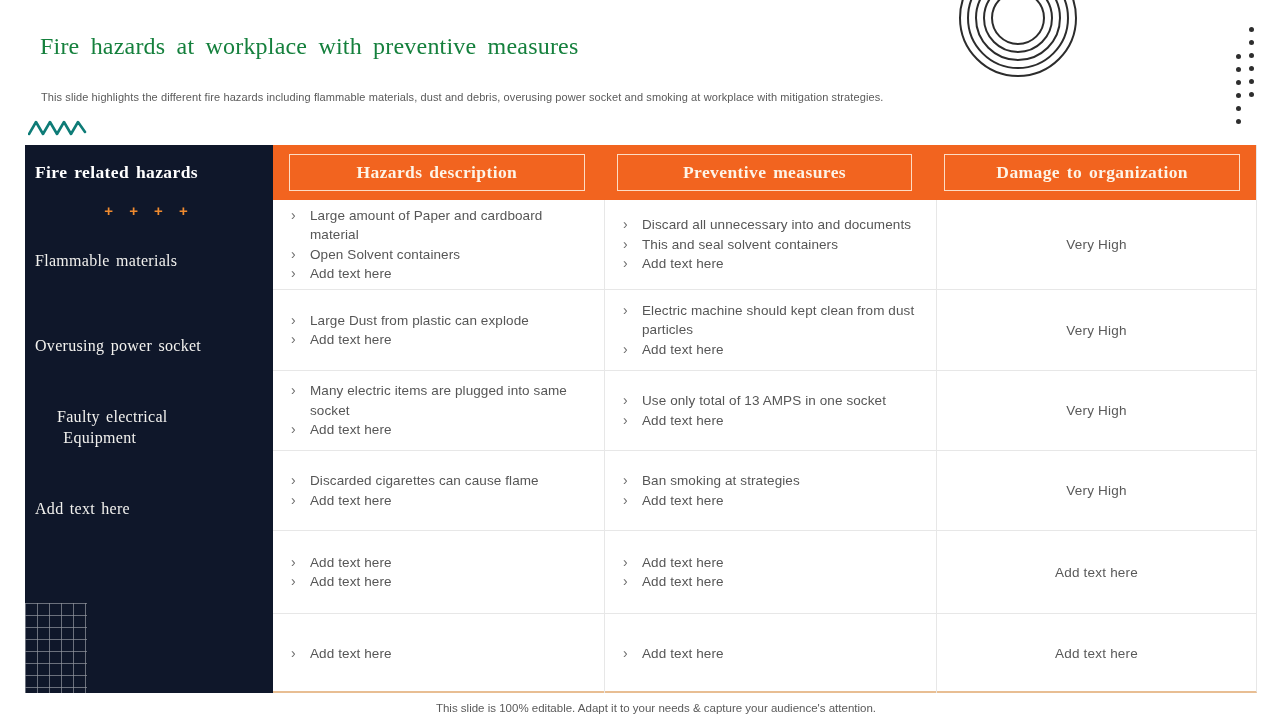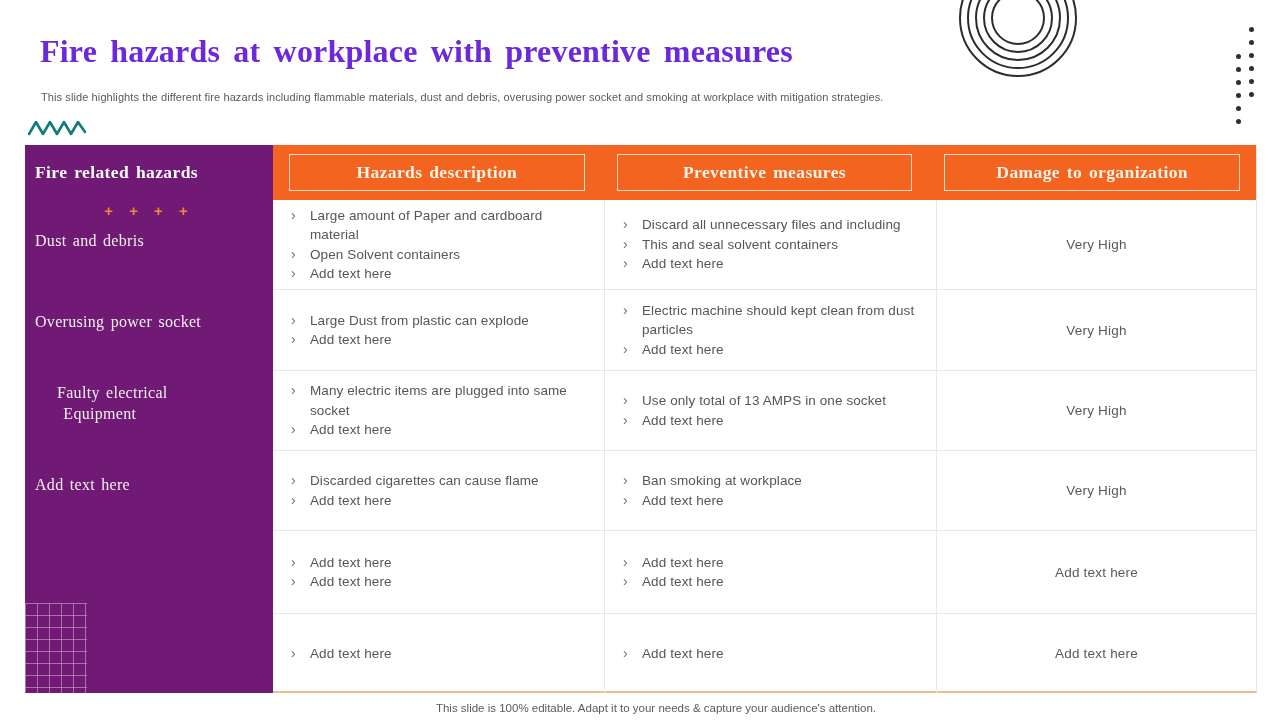--- a/index.html
+++ b/index.html
@@ -3,41 +3,41 @@
 <meta charset="utf-8">
 <style>
   * { margin:0; padding:0; box-sizing:border-box; }
   html,body { background:#ffffff; }
   .slide {
     position:relative; width:1280px; height:720px; background:#ffffff;
     overflow:hidden; font-family:"Liberation Sans", sans-serif;
   }
   .title {
     position:absolute; left:40px; top:33px;
-    font-family:"Liberation Serif", serif; font-size:32px; font-weight:bold;
-    color:#6d28d9; letter-spacing:0.2px; word-spacing:5px; white-space:nowrap;
+    font-family:"Liberation Serif", serif; font-size:24px; font-weight:normal;
+    color:#15803d; letter-spacing:0.2px; word-spacing:5px; white-space:nowrap;
   }
   .subtitle {
     position:absolute; left:41px; top:91px; font-size:11px; color:#5a5a5a;
     letter-spacing:0.1px; white-space:nowrap;
   }
   .zigzag { position:absolute; left:28px; top:118px; }
   .circles-svg { position:absolute; left:953px; top:0; }
   .dot-col { position:absolute; display:flex; flex-direction:column; gap:8px; }
   .dot-col.a { left:1249px; top:27px; }
   .dot-col.b { left:1236px; top:54px; }
   .dot { width:5px; height:5px; border-radius:50%; background:#2e2e2e; }
 
   .hazard-table {
     position:absolute; left:25px; top:145px; width:1232px; height:548px;
     display:flex;
   }
   .sidebar {
-    position:relative; width:248px; flex:0 0 248px; background:#701a75;
-    display:flex; flex-direction:column; color:#f4f4f4;
+    position:relative; width:248px; flex:0 0 248px; background:#0f172a;
+    display:flex; flex-direction:column; color:#f4f4f4;gap:16px;
   }
   .sidebar-header {
     height:55px; flex:0 0 55px; display:flex; align-items:center;
     padding-left:10px; font-family:"Liberation Serif", serif; font-weight:bold;
     font-size:17.5px; color:#ffffff; letter-spacing:0.4px; word-spacing:2px;
   }
   .plusses {
     position:absolute; top:57px; left:0; right:0; text-align:center;
     color:#EE8A2F; font-weight:bold; font-size:15px; letter-spacing:6px;
   }
@@ -125,21 +125,21 @@
       <span class="dot"></span>
       <span class="dot"></span>
       <span class="dot"></span>
     </div>
 
   <div class="hazard-table">
     <div class="sidebar">
       <div class="sidebar-header">Fire related hazards</div>
       <div class="plusses">+ + + +</div>
       <div id="sidebar-rows" style="display:flex;flex-direction:column;flex:1 1 auto;">
-          <div class="sidebar-label" style="height: 81px; flex: 0 0 81px;">Dust and debris</div>
+          <div class="sidebar-label" style="height: 89px; flex: 0 0 89px;">Flammable materials</div>
           <div class="sidebar-label" style="height: 80px; flex: 0 0 80px;">Overusing power socket</div>
           <div class="sidebar-label" style="height: 83px; flex: 0 0 83px; padding-left: 32px;">Faulty electrical
  Equipment</div>
           <div class="sidebar-label" style="height: 80px; flex: 0 0 80px;">Add text here</div>
         </div>
       <div class="grid-overlay"></div>
     </div>
 
     <div class="main">
       <div class="header-row">
@@ -157,21 +157,21 @@
           <div class="trow" style="height: 89px; flex: 0 0 89px;">
             <div class="cell">
               <ul class="bullets">
                 <li><span class="bullet-glyph">›</span><span>Large amount of Paper and cardboard material</span></li>
                 <li><span class="bullet-glyph">›</span><span>Open Solvent containers</span></li>
                 <li><span class="bullet-glyph">›</span><span>Add text here</span></li>
               </ul>
             </div>
             <div class="cell">
               <ul class="bullets">
-                <li><span class="bullet-glyph">›</span><span>Discard all unnecessary files and including</span></li>
+                <li><span class="bullet-glyph">›</span><span>Discard all unnecessary into and documents</span></li>
                 <li><span class="bullet-glyph">›</span><span>This and seal solvent containers</span></li>
                 <li><span class="bullet-glyph">›</span><span>Add text here</span></li>
               </ul>
             </div>
             <div class="cell damage">
               <span class="damage-text">Very High</span>
             </div>
           </div>
           <div class="trow" style="height: 81px; flex: 0 0 81px;">
             <div class="cell">
@@ -209,21 +209,21 @@
           </div>
           <div class="trow" style="height: 80px; flex: 0 0 80px;">
             <div class="cell">
               <ul class="bullets">
                 <li><span class="bullet-glyph">›</span><span>Discarded cigarettes can cause flame</span></li>
                 <li><span class="bullet-glyph">›</span><span>Add text here</span></li>
               </ul>
             </div>
             <div class="cell">
               <ul class="bullets">
-                <li><span class="bullet-glyph">›</span><span>Ban smoking at workplace</span></li>
+                <li><span class="bullet-glyph">›</span><span>Ban smoking at strategies</span></li>
                 <li><span class="bullet-glyph">›</span><span>Add text here</span></li>
               </ul>
             </div>
             <div class="cell damage">
               <span class="damage-text">Very High</span>
             </div>
           </div>
           <div class="trow" style="height: 83px; flex: 0 0 83px;">
             <div class="cell">
               <ul class="bullets">

